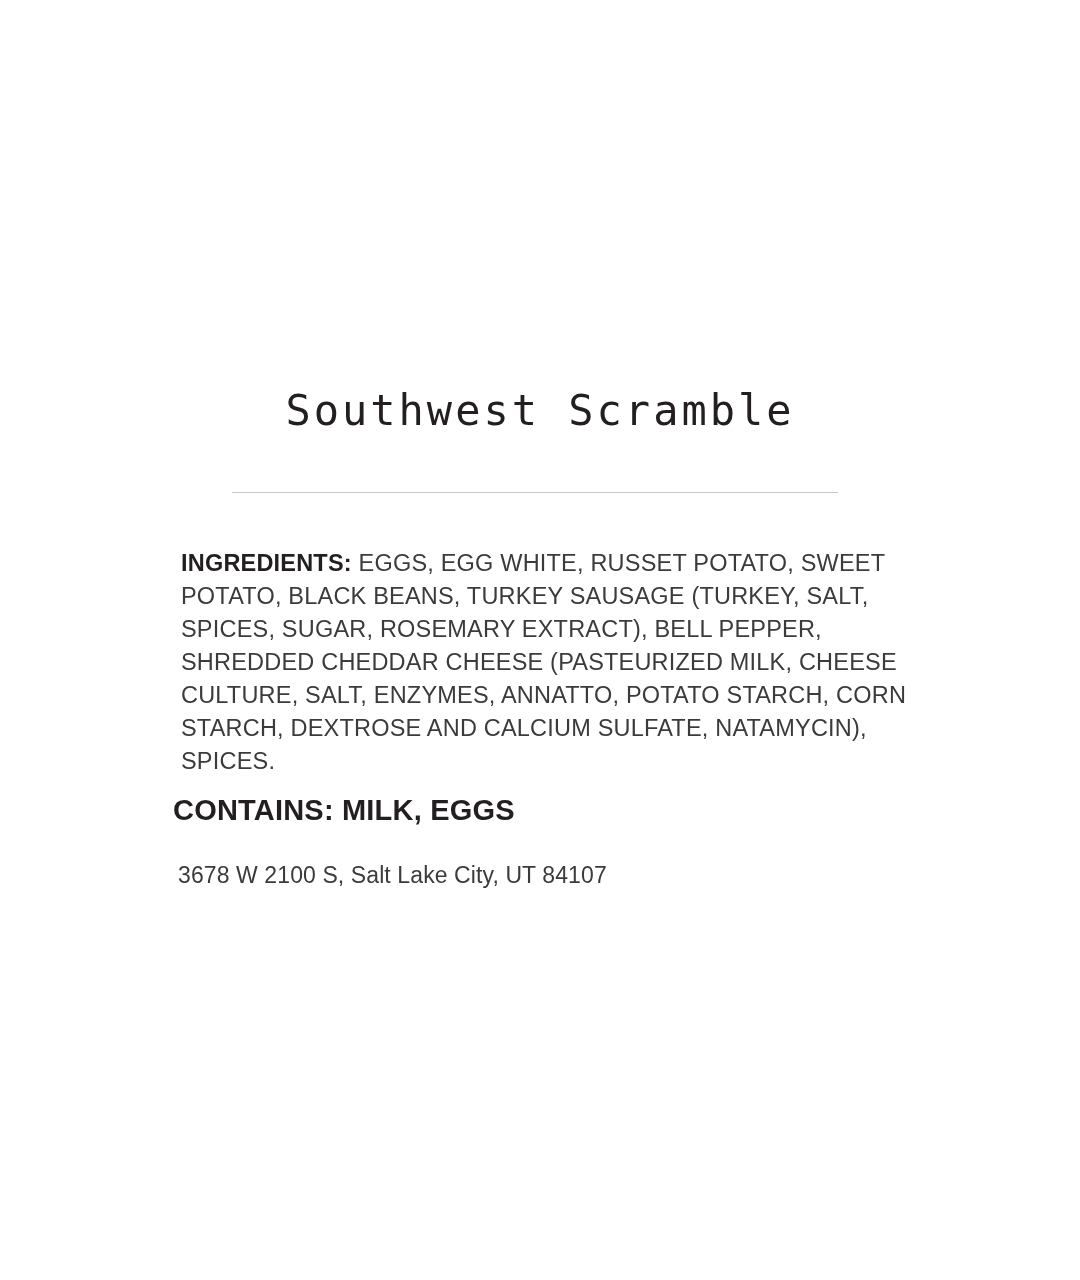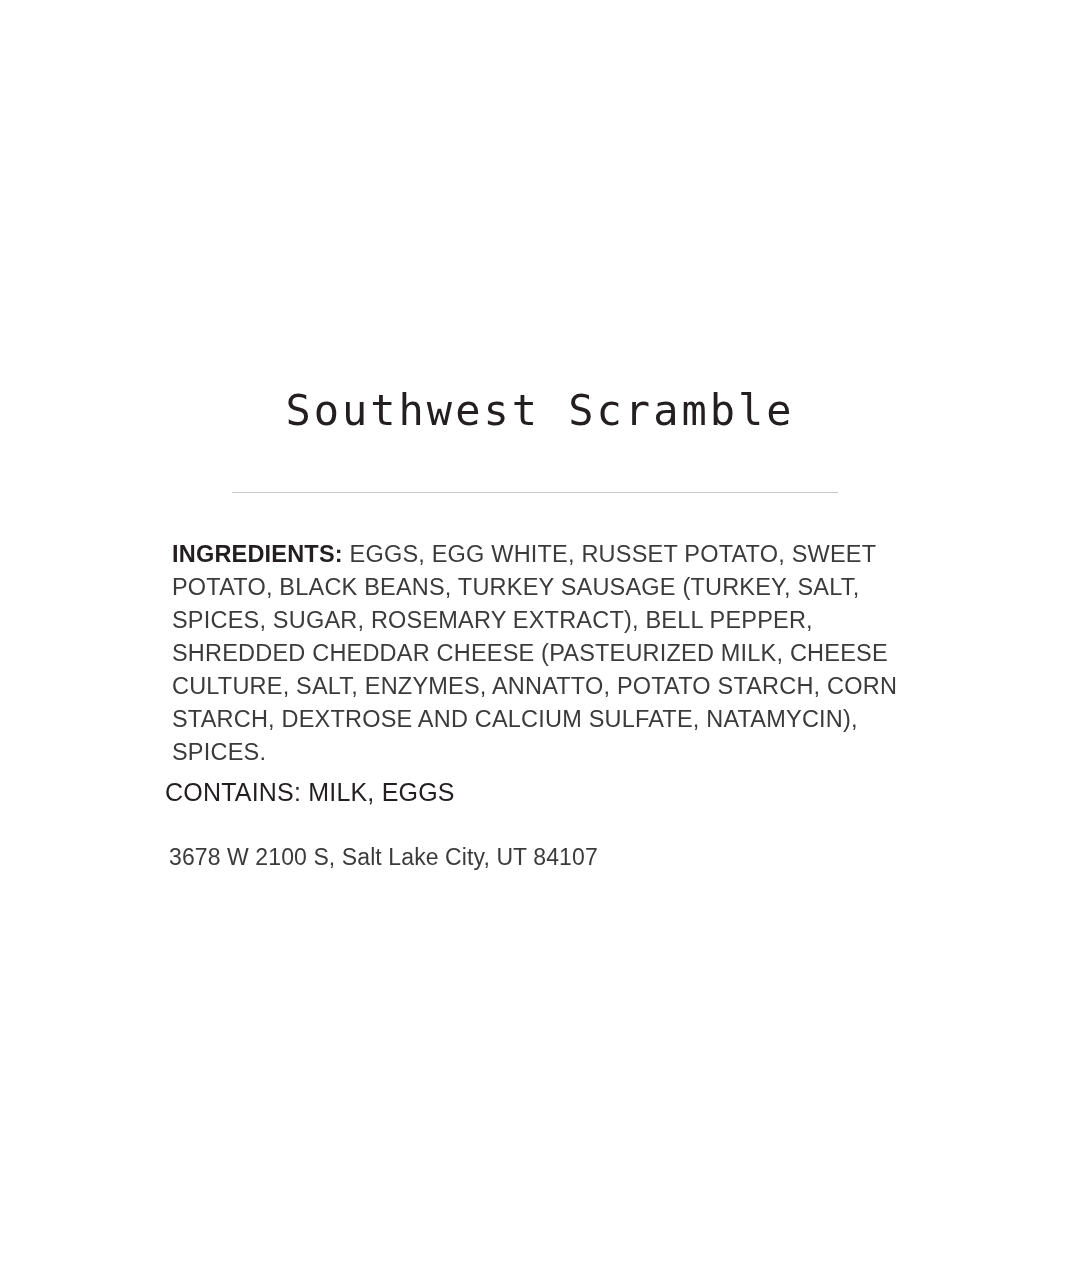--- a/index.html
+++ b/index.html
@@ -53,47 +53,47 @@
     left: 165px;
     top: 531px;
     width: 770px;
   }
 
   .ingredients-para {
     font-size: 23.5px;
     line-height: 33px;
     color: #3b3b3b;
     font-weight: 400;
-    margin: 7px;
+    margin: 16px;
     letter-spacing: 0.2px;
   }
 
   .ingredients-para .lead {
     font-weight: 700;
     color: #231f20;
   }
 
   .contains-line {
-    font-size: 25px;
+    font-size: 29px;
     line-height: 33px;
-    font-weight: 400;
+    font-weight: 700;
     color: #231f20;
-    margin: 0;
+    margin: 8px;
     letter-spacing: 0.2px;
   }
 
   .contact-block {
     margin-top: 32px;
   }
 
   .contact-line {
     font-size: 23px;
     line-height: 33px;
     color: #3b3b3b;
-    margin: 4px;
+    margin: 13px;
     letter-spacing: 0.1px;
   }
 </style>
 </head>
 <body>
 
 <div class="label-wrap">
 
   <div class="product-title">Southwest Scramble</div>
 

